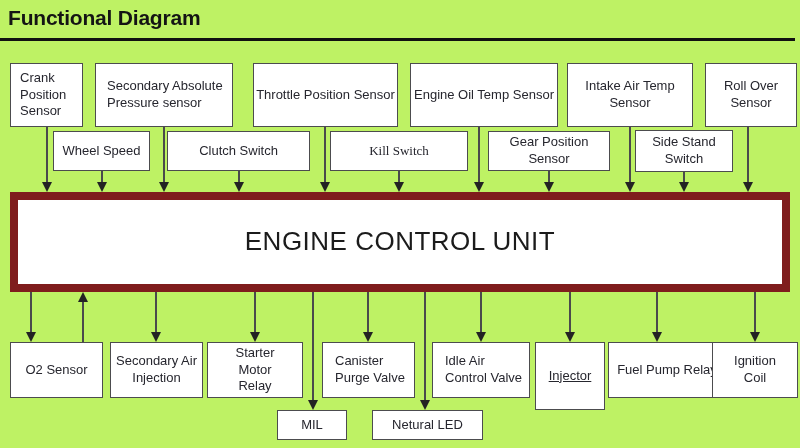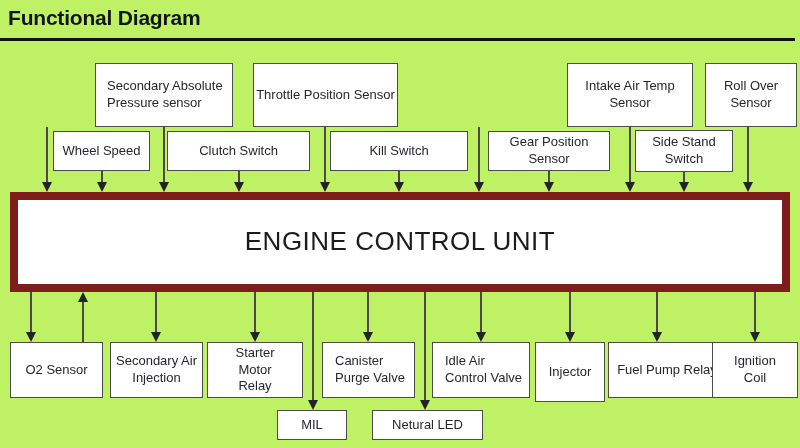--- a/index.html
+++ b/index.html
@@ -26,39 +26,41 @@
   .head.d{border-top:10px solid #232323;}
   .head.u{border-bottom:10px solid #232323;}
 </style>
 </head>
 <body>
 
 <div id="canvas">
   <div class="title">Functional Diagram</div>
   <div class="title-rule"></div>
 
+  <div class="node left" style="left:10px;top:63px;width:73px;height:64px;padding-left:9px;">Crank Position Sensor</div>
   <div class="node left" style="left:95px;top:63px;width:138px;height:64px;padding-left:11px;">Secondary Absolute Pressure sensor</div>
   <div class="node" style="left:253px;top:63px;width:145px;height:64px;">Throttle Position Sensor</div>
+  <div class="node" style="left:410px;top:63px;width:148px;height:64px;">Engine Oil Temp Sensor</div>
   <div class="node" style="left:567px;top:63px;width:126px;height:64px;">Intake Air Temp Sensor</div>
   <div class="node" style="left:705px;top:63px;width:92px;height:64px;padding:0 10px;">Roll Over Sensor</div>
 
   <div class="node" style="left:53px;top:131px;width:97px;height:40px;">Wheel Speed</div>
   <div class="node" style="left:167px;top:131px;width:143px;height:40px;">Clutch Switch</div>
-  <div class="node" style="left:330px;top:131px;width:138px;height:40px;">Kill Switch</div>
+  <div class="node" style="left:330px;top:131px;width:138px;height:40px;font-family:Liberation Serif, serif;">Kill Switch</div>
   <div class="node" style="left:488px;top:131px;width:122px;height:40px;">Gear Position Sensor</div>
   <div class="node" style="left:635px;top:130px;width:98px;height:42px;">Side Stand Switch</div>
 
   <div class="node ecu" style="left:10px;top:192px;width:780px;height:100px;">ENGINE CONTROL UNIT</div>
 
   <div class="node" style="left:10px;top:342px;width:93px;height:56px;">O2 Sensor</div>
   <div class="node" style="left:110px;top:342px;width:93px;height:56px;">Secondary Air Injection</div>
   <div class="node" style="left:207px;top:342px;width:96px;height:56px;padding:0 14px;">Starter Motor Relay</div>
   <div class="node left" style="left:322px;top:342px;width:93px;height:56px;padding-left:12px;">Canister Purge Valve</div>
   <div class="node left" style="left:432px;top:342px;width:98px;height:56px;padding-left:12px;">Idle Air Control Valve</div>
-  <div class="node" style="left:535px;top:342px;width:70px;height:60px;">Injector</div>
+  <div class="node" style="left:535px;top:342px;width:70px;height:68px;text-decoration:underline;">Injector</div>
   <div class="node" style="left:608px;top:342px;width:118px;height:56px;">Fuel Pump Relay</div>
   <div class="node" style="left:712px;top:342px;width:86px;height:56px;padding:0 10px;">Ignition Coil</div>
 
   <div class="node" style="left:277px;top:410px;width:70px;height:30px;">MIL</div>
   <div class="node" style="left:372px;top:410px;width:111px;height:30px;">Netural LED</div>
 
   <div id="arrow-layer">
       <div class="shaft" style="left: 46px; top: 127px; height: 56px;"></div>
       <div class="head d" style="left: 42px; top: 182px;"></div>
       <div class="shaft" style="left: 101px; top: 171px; height: 12px;"></div>

